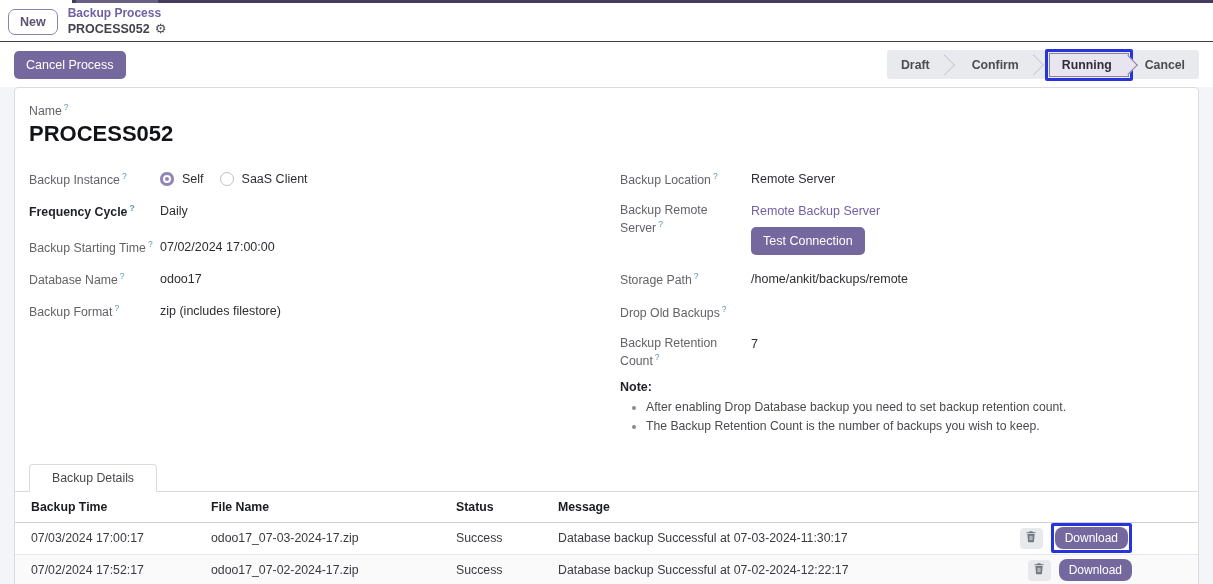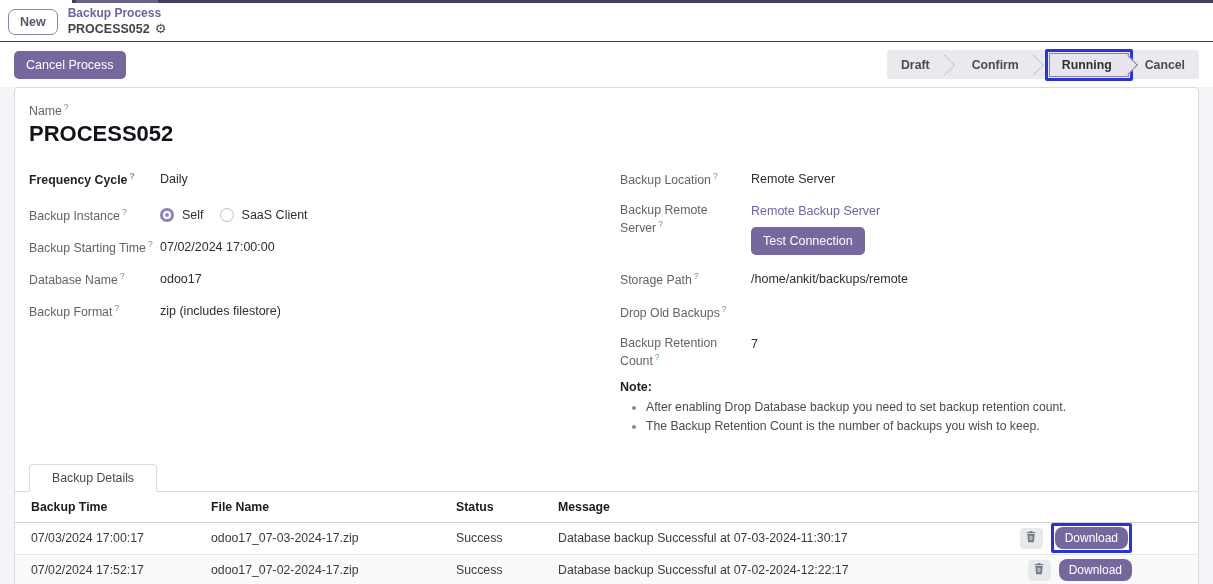--- a/index.html
+++ b/index.html
@@ -150,37 +150,37 @@
 
       <div class="field-label">
         <span>Name</span><span class="sup-help">?</span>
       </div>
       <h1 class="rec-name">PROCESS052</h1>
 
       <div class="field-cols">
 
         <div class="col-left">
 
-          <div class="frow" style="margin-bottom:18px">
-            <div class="flabel field-label bold">
-              <span>Frequency Cycle</span><span class="sup-help">?</span>
-            </div>
-            <div class="fvalue">Daily</div>
-          </div>
-
           <div class="frow">
             <div class="flabel field-label">
               <span>Backup Instance</span><span class="sup-help">?</span>
             </div>
             <div class="fvalue radio-group">
               <span class="radio on"></span>
               <span class="radio-label">Self</span>
               <span class="radio off"></span>
               <span class="radio-label">SaaS Client</span>
             </div>
+          </div>
+
+          <div class="frow" style="margin-bottom:18px">
+            <div class="flabel field-label bold">
+              <span>Frequency Cycle</span><span class="sup-help">?</span>
+            </div>
+            <div class="fvalue">Daily</div>
           </div>
 
           <div class="frow">
             <div class="flabel field-label">
               <span>Backup Starting Time</span><span class="sup-help">?</span>
             </div>
             <div class="fvalue">07/02/2024 17:00:00</div>
           </div>
 
           <div class="frow">

